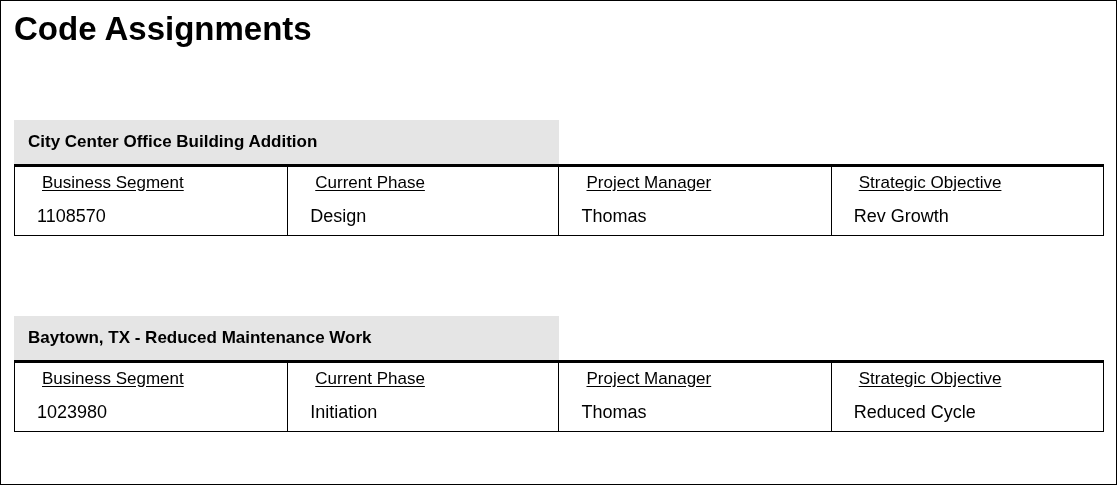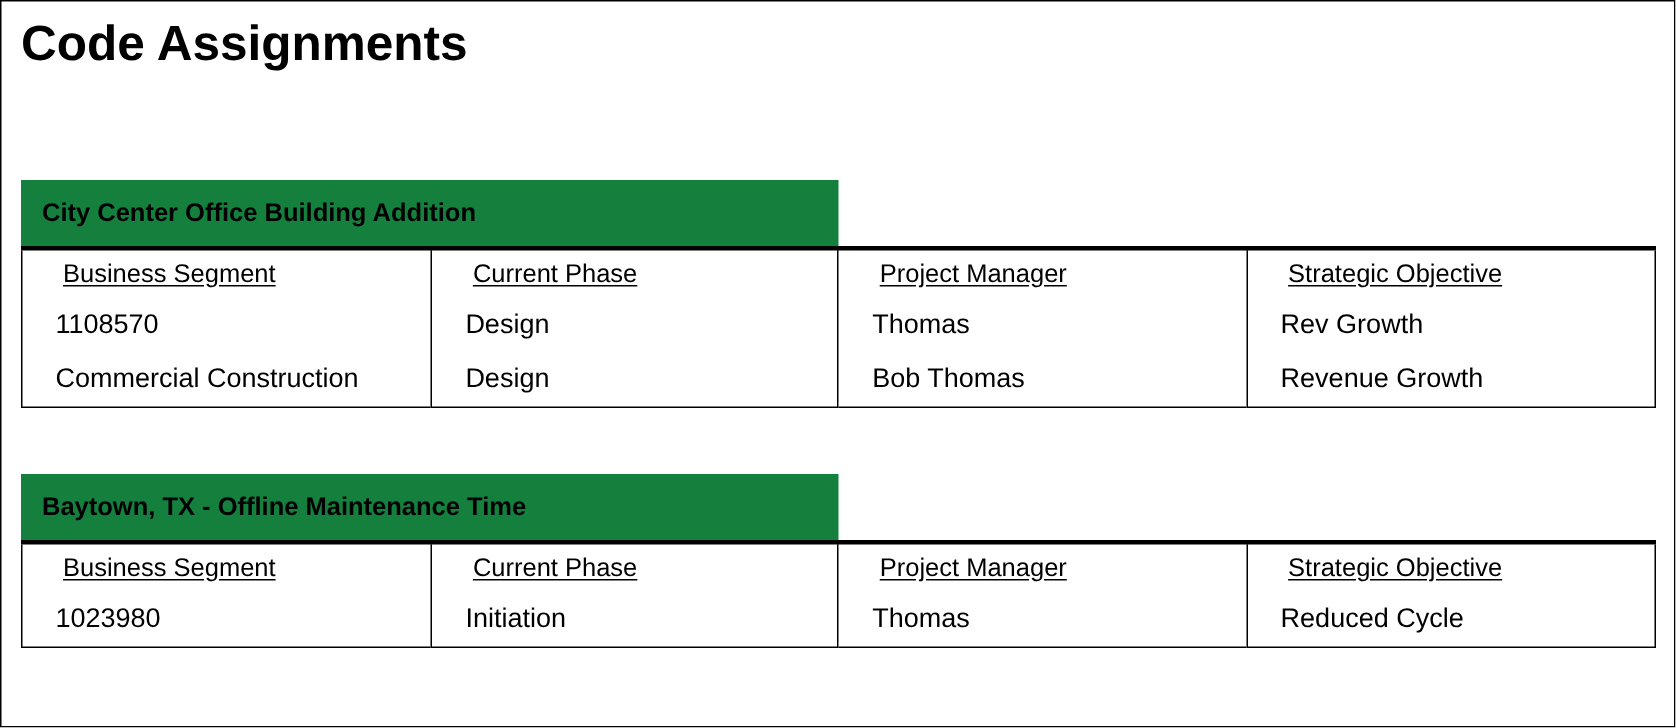--- a/index.html
+++ b/index.html
@@ -43,21 +43,21 @@
     left: 13px;
     width: 1090px;
   }
   #group-0 { top: 119px; }
   #group-1 { top: 315px; }
 
   .group-caption {
     box-sizing: border-box;
     width: 545px;
     height: 44px;
-    background: #15803d;
+    background: #e5e5e5;
     font-size: 17px;
     font-weight: bold;
     line-height: 44px;
     padding-left: 14px;
     white-space: nowrap;
     overflow: hidden;
   }
 
   table.grid {
     border-collapse: collapse;
@@ -134,32 +134,26 @@
           <th><span class="hdr">Strategic Objective</span></th>
         </tr>
       </thead>
       <tbody>
         <tr>
           <td>1108570</td>
           <td>Design</td>
           <td>Thomas</td>
           <td>Rev Growth</td>
         </tr>
-        <tr>
-          <td>Commercial Construction</td>
-          <td>Design</td>
-          <td>Bob Thomas</td>
-          <td>Revenue Growth</td>
-        </tr>
       </tbody>
     </table>
   </div>
 
   <div class="group" id="group-1">
-    <div class="group-caption">Baytown, TX - Offline Maintenance Time</div>
+    <div class="group-caption">Baytown, TX - Reduced Maintenance Work</div>
 
     <table class="grid">
       <colgroup>
         <col class="c0">
           <col class="c1">
           <col class="c2">
           <col class="c3">
       </colgroup>
       <thead>
         <tr>

